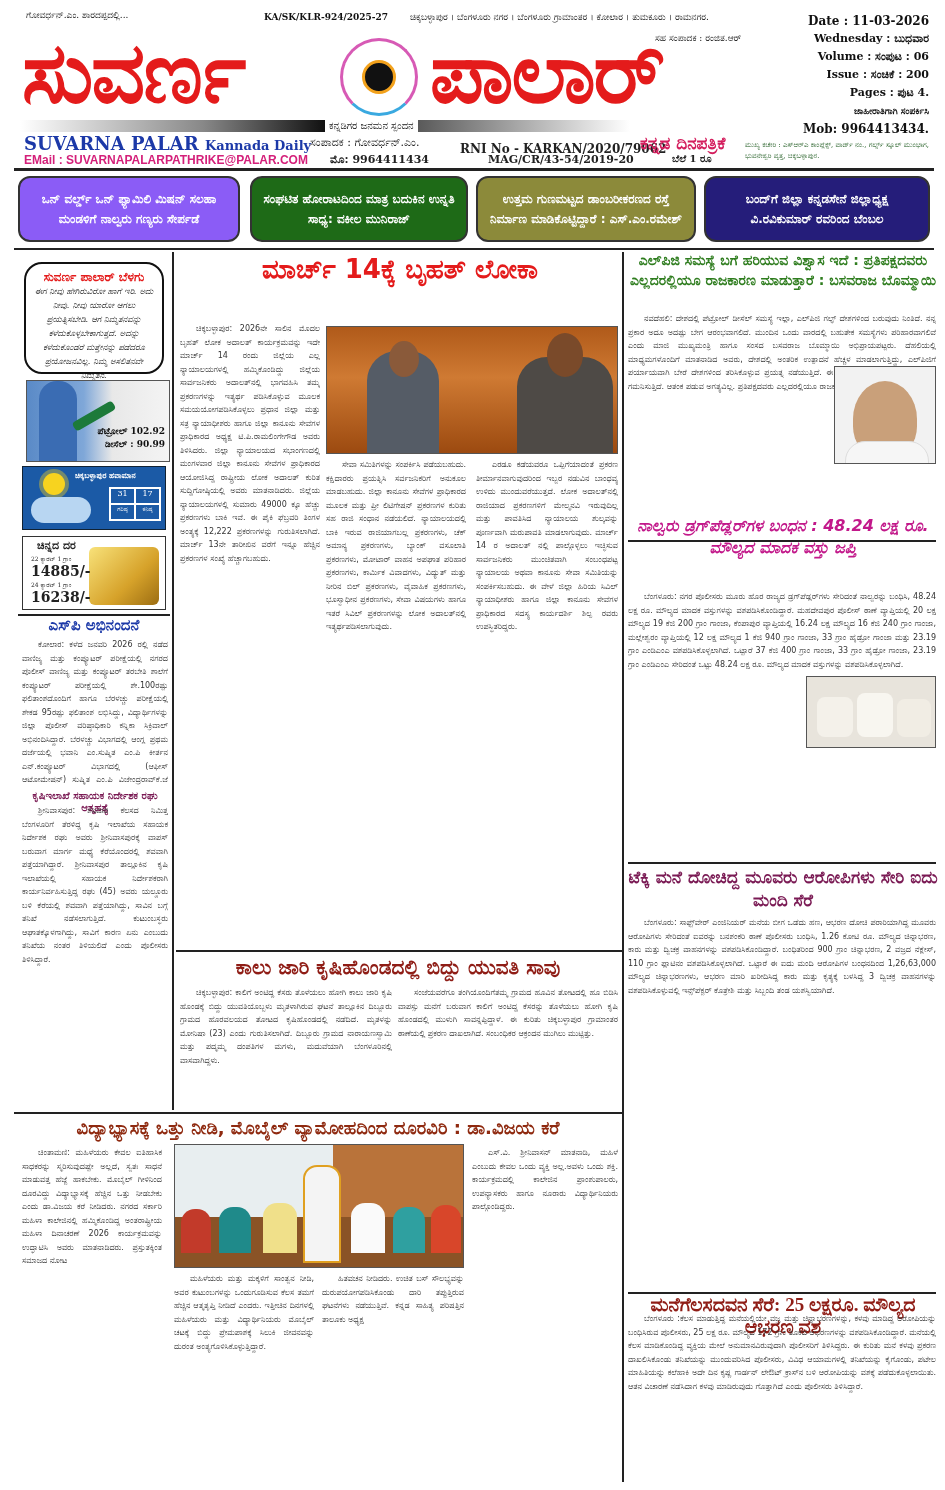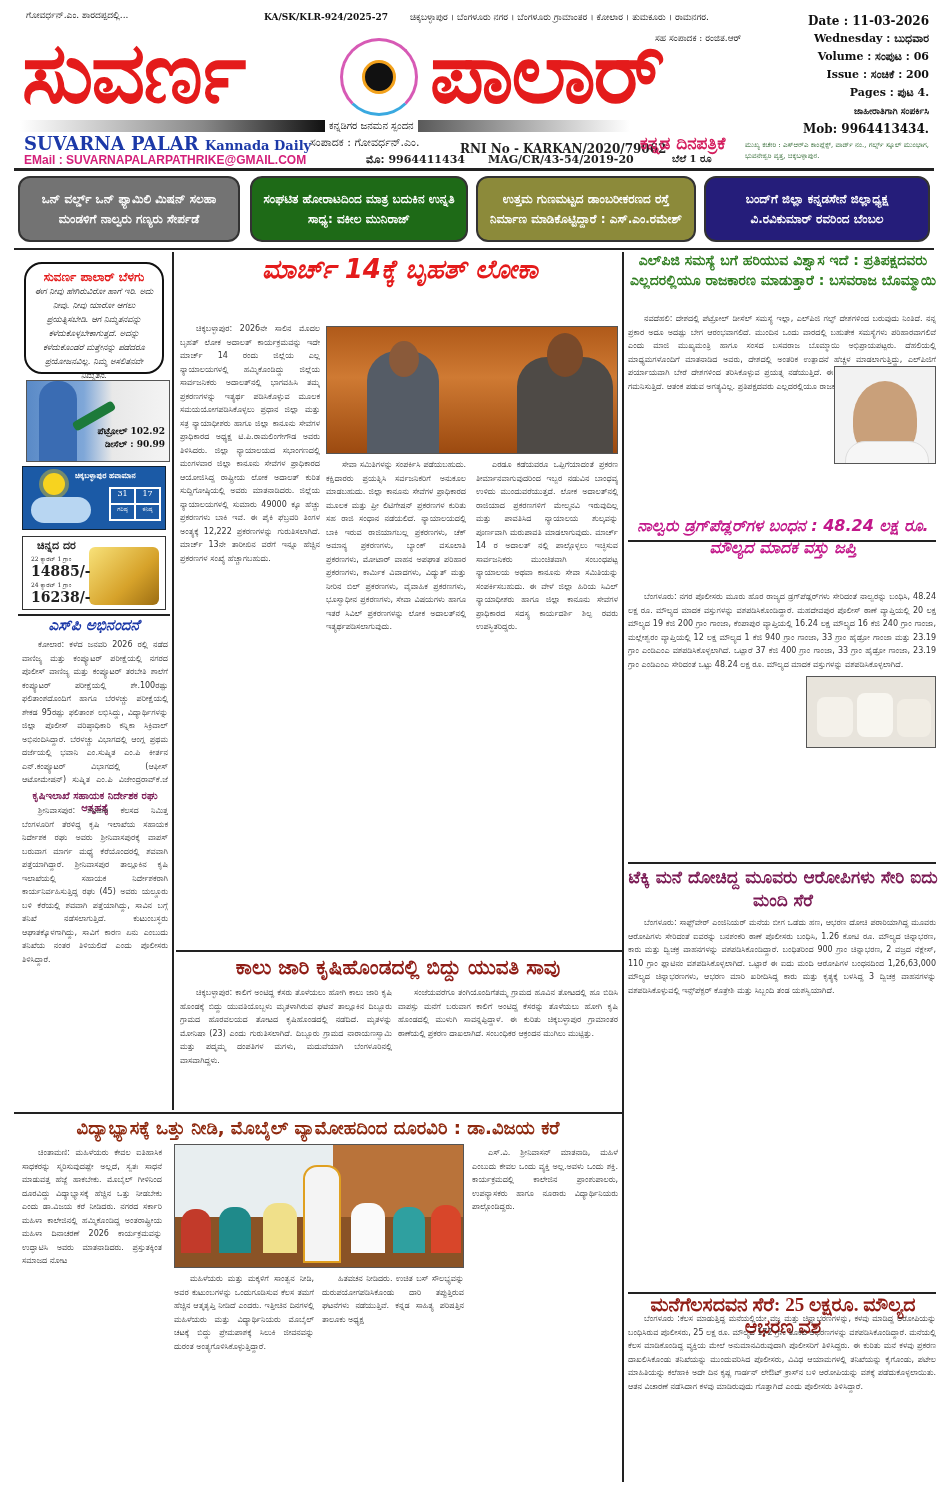--- a/index.html
+++ b/index.html
@@ -21,21 +21,21 @@
 
   
   .banner { position: absolute; top: 176px; height: 66px; border-radius: 12px; color: #fff; font-family: "DejaVu Sans", sans-serif; font-size: 12px; font-weight: bold; text-align: center; display: flex; align-items: center; justify-content: center; padding: 4px 8px; line-height: 20px; border: 2px solid #333; }
 
   
   .col-text { font-family: "DejaVu Sans", sans-serif; font-size: 8px; line-height: 13.5px; color: #333; text-align: justify; overflow: hidden; }
   .col-text p { text-indent: 16px; }
   .rule-v { position: absolute; background: #222; width: 1.5px; }
   .rule-h { position: absolute; background: #222; height: 1.5px; }
 
-  .headline-red { font-family: "DejaVu Sans", sans-serif; font-weight: bold; color: #e41b1b; text-align: center; font-style: italic; }
+  .headline-red { font-family: "DejaVu Sans", sans-serif; font-weight: bold; color: #e41b1b; text-align: center; }
   .headline-green { font-family: "DejaVu Sans", sans-serif; font-weight: bold; color: #2f7d1f; text-align: center; }
   .headline-pink { font-family: "DejaVu Sans", sans-serif; font-weight: bold; font-style: italic; color: #c2188a; text-align: center; }
   .headline-plum { font-family: "DejaVu Sans", sans-serif; font-weight: bold; color: #7a1a54; text-align: center; }
   .headline-maroon { font-family: "DejaVu Sans", sans-serif; font-weight: bold; color: #8f1d16; text-align: center; }
 
   .photo { position: absolute; border: 1px solid #555; overflow: hidden; }
   .quote-box { position: absolute; border: 2px solid #111; border-radius: 18px; padding: 6px; text-align: center; font-family: "DejaVu Sans", sans-serif; font-size: 8.5px; line-height: 14px; font-style: italic; }
   .quote-title { color: #e41b1b; font-weight: bold; font-size: 12px; font-style: normal; }
 </style>
 </head>
@@ -52,42 +52,42 @@
 </div>
 <div class="abs masthead-title" style="left:430px;top:28px;">ಪಾಲಾರ್</div>
 
 <div class="abs gradient-bar" style="left:20px;top:120px;width:610px;"></div>
 <div class="abs tagline" style="left:325px;top:120px;">ಕನ್ನಡಿಗರ ಜನಮನ ಸ್ಪಂದನ</div>
 
 <div class="abs brand-en" style="left:24px;top:133px;">
   <span>SUVARNA PALAR</span>
   <small>Kannada Daily</small>
 </div>
-<div class="abs email" style="left:24px;top:153px;">EMail : SUVARNAPALARPATHRIKE@GMAIL.COM</div>
+<div class="abs email" style="left:24px;top:153px;">EMail : SUVARNAPALARPATHRIKE@PALAR.COM</div>
 <div class="abs" style="left:310px;top:136px;font-size:11px;">ಸಂಪಾದಕ : ಗೋವರ್ಧನ್.ಎಂ.</div>
-<div class="abs" style="left:330px;top:153px;font-size:11px;font-weight:bold;margin-left:36px;">ಮೊ: 9964411434</div>
+<div class="abs" style="left:330px;top:153px;font-size:11px;font-weight:bold;">ಮೊ: 9964411434</div>
 <div class="abs" style="left:460px;top:136px;font-size:12px;font-weight:bold;margin-top:6px;">RNI No - KARKAN/2020/79062</div>
 <div class="abs" style="left:488px;top:153px;font-size:11px;font-weight:bold;">MAG/CR/43-54/2019-20</div>
 <div class="abs kannada-daily" style="left:640px;top:133px;">ಕನ್ನಡ ದಿನಪತ್ರಿಕೆ</div>
 <div class="abs" style="left:672px;top:153px;font-size:10px;font-weight:bold;">ಬೆಲೆ 1 ರೂ</div>
 <div class="abs" style="left:745px;top:140px;width:195px;font-size:7px;color:#1f5b20;line-height:11px;">ಮುಖ್ಯ ಕಚೇರಿ : ಎಸ್‌ಆರ್‌ಎ ಕಾಂಪ್ಲೆಕ್ಸ್, ವಾರ್ಡ್ ನಂ., ಗರ್ಲ್ಸ್ ಸ್ಕೂಲ್ ಮುಂಭಾಗ, ಭುವನೇಶ್ವರಿ ವೃತ್ತ, ಚಿಕ್ಕಬಳ್ಳಾಪುರ.</div>
 
 <div class="abs meta-right" style="right:16px;top:12px;width:200px;">
   <div style="font-size:12px;">Date : 11-03-2026</div>
   <div>Wednesday : ಬುಧವಾರ</div>
   <div>Volume : ಸಂಪುಟ : 06</div>
   <div>Issue : ಸಂಚಿಕೆ : 200</div>
   <div>Pages : ಪುಟ 4.</div>
   <div style="font-size:9px;">ಜಾಹೀರಾತಿಗಾಗಿ ಸಂಪರ್ಕಿಸಿ</div>
   <div style="font-size:12px;">Mob: 9964413434.</div>
 </div>
 
 <div class="rule-h" style="left:14px;top:168px;width:920px;height:3px;"></div>
 
-<div class="banner" style="left:18px;width:222px;background:#737373;">ಒನ್ ವರ್ಲ್ಡ್ ಒನ್ ಫ್ಯಾಮಿಲಿ ಮಿಷನ್ ಸಲಹಾ ಮಂಡಳಿಗೆ ನಾಲ್ವರು ಗಣ್ಯರು ಸೇರ್ಪಡೆ</div>
+<div class="banner" style="left:18px;width:222px;background:#8b5cf6;">ಒನ್ ವರ್ಲ್ಡ್ ಒನ್ ಫ್ಯಾಮಿಲಿ ಮಿಷನ್ ಸಲಹಾ ಮಂಡಳಿಗೆ ನಾಲ್ವರು ಗಣ್ಯರು ಸೇರ್ಪಡೆ</div>
 <div class="banner" style="left:250px;width:218px;background:#1e6a17;">ಸಂಘಟಿತ ಹೋರಾಟದಿಂದ ಮಾತ್ರ ಬದುಕಿನ ಉನ್ನತಿ ಸಾಧ್ಯ: ವಕೀಲ ಮುನಿರಾಜ್</div>
 <div class="banner" style="left:476px;width:220px;background:#8c8a3a;">ಉತ್ತಮ ಗುಣಮಟ್ಟದ ಡಾಂಬರೀಕರಣದ ರಸ್ತೆ ನಿರ್ಮಾಣ ಮಾಡಿಕೊಟ್ಟಿದ್ದಾರೆ : ಎಸ್.ಎಂ.ರಮೇಶ್</div>
 <div class="banner" style="left:704px;width:226px;background:#251d7a;">ಬಂದ್‌ಗೆ ಜಿಲ್ಲಾ ಕನ್ನಡಸೇನೆ ಜಿಲ್ಲಾಧ್ಯಕ್ಷ ವಿ.ರವಿಕುಮಾರ್ ರವರಿಂದ ಬೆಂಬಲ</div>
 
 <div class="rule-h" style="left:14px;top:248px;width:920px;"></div>
 
 <div class="quote-box" style="left:24px;top:262px;width:140px;height:112px;">
   <div class="quote-title">ಸುವರ್ಣ ಪಾಲಾರ್ ಬೆಳಗು</div>
   <div>ಈಗ ನೀವು ಹೇಗಿರುವಿರೋ ಹಾಗೆ ಇರಿ. ಅದು ನೀವು. ನೀವು ಯಾರೋ ಆಗಲು ಪ್ರಯತ್ನಿಸಬೇಡಿ. ಆಗ ನಿಮ್ಮತನವನ್ನು ಕಳೆದುಕೊಳ್ಳಬೇಕಾಗುತ್ತದೆ. ಅದನ್ನು ಕಳೆದುಕೊಂಡರೆ ಮತ್ತೇನನ್ನು ಪಡೆದರೂ ಪ್ರಯೋಜನವಿಲ್ಲ. ನಿಮ್ಮ ಅಸಲಿತನವೇ ನಿಮ್ಮತನ.</div>
 </div>

